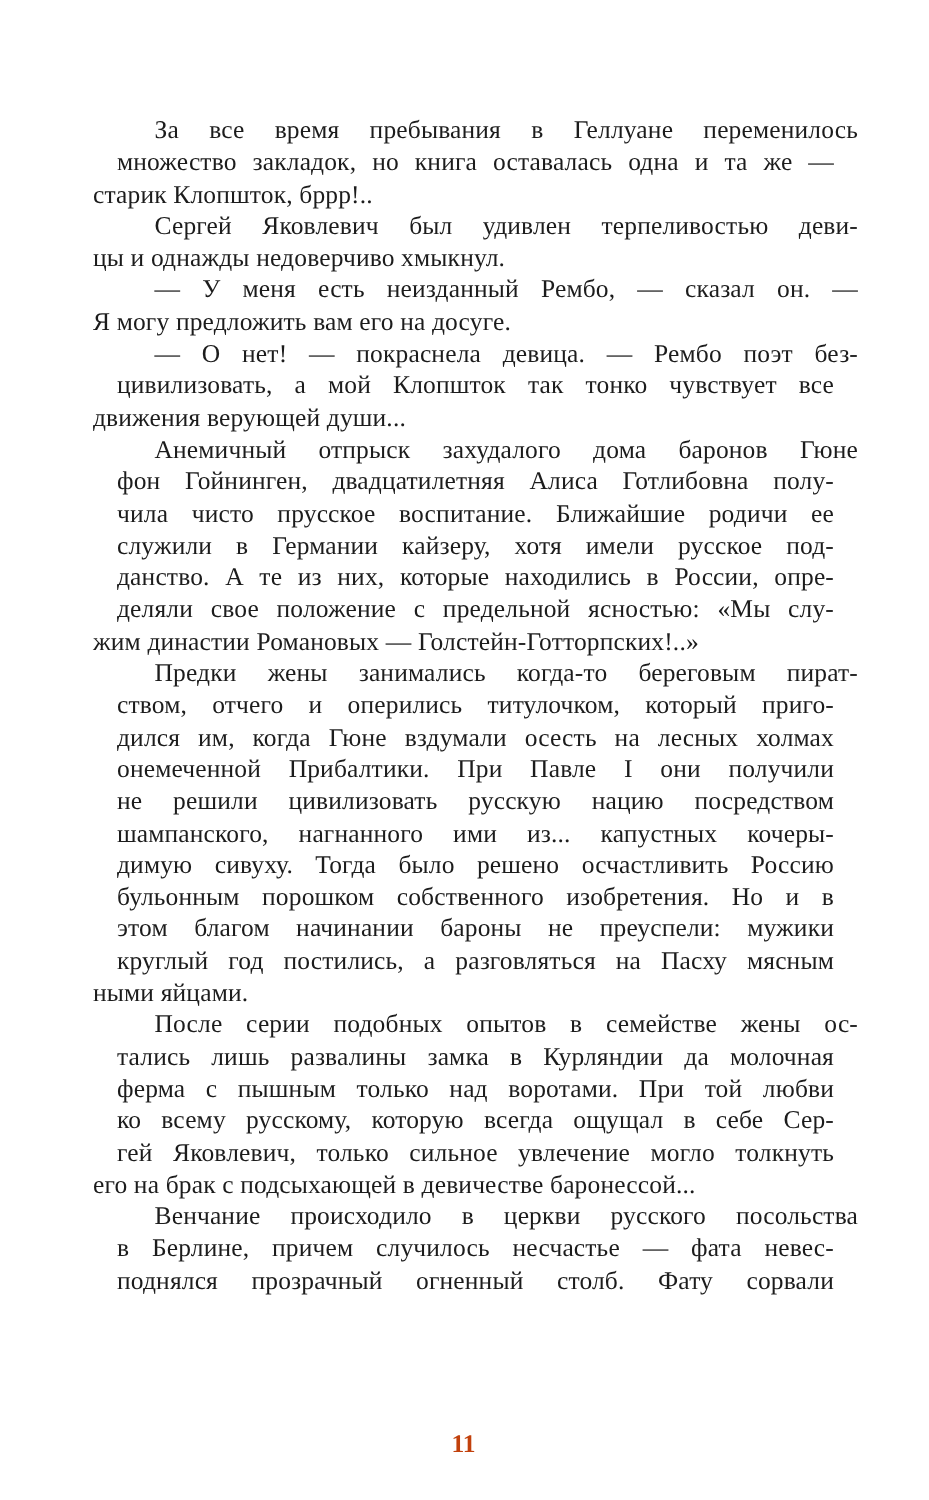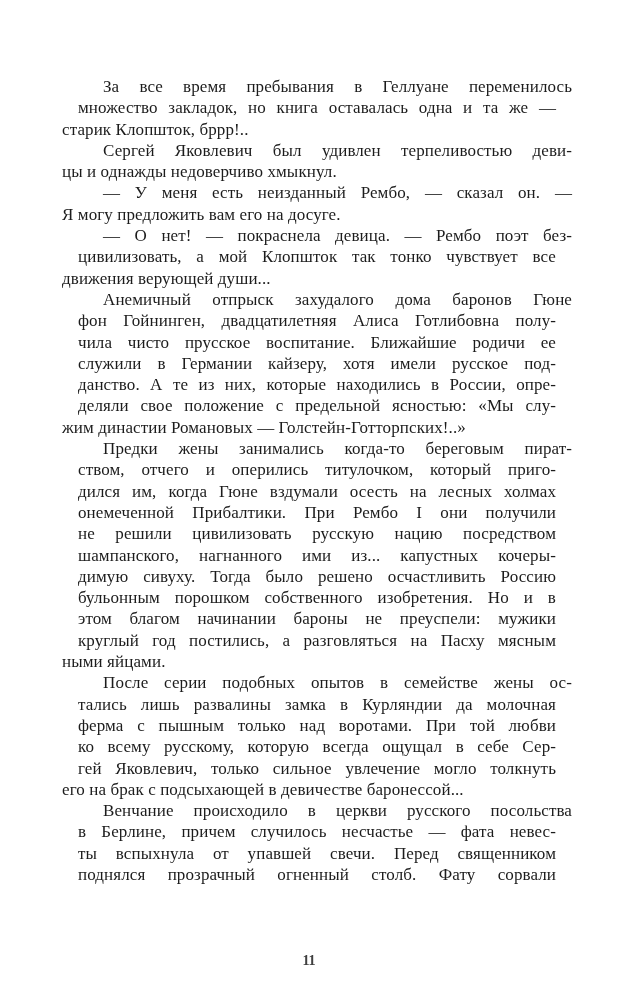--- a/index.html
+++ b/index.html
@@ -40,23 +40,23 @@
   .line.indent.justify {
     
     width: 469px;
   }
   .page-number {
     position: absolute;
     left: 62px;
     top: 953px;
     width: 494px;
     text-align: center;
-    font-size: 14px;
+    font-size: 17px;
     font-weight: bold;
-    color: #404040;
+    color: #c2410c;
   }
 </style>
 </head>
 <body>
 
 <div class="page">
   <div class="text-block" id="text-block">
       <div class="line justify indent">За все время пребывания в Геллуане переменилось</div>
       <div class="line justify">множество закладок, но книга оставалась одна и та же —</div>
       <div class="line nojustify">старик Клопшток, бррр!..</div>
@@ -70,33 +70,32 @@
       <div class="line justify indent">Анемичный отпрыск захудалого дома баронов Гюне</div>
       <div class="line justify">фон Гойнинген, двадцатилетняя Алиса Готлибовна полу-</div>
       <div class="line justify">чила чисто прусское воспитание. Ближайшие родичи ее</div>
       <div class="line justify">служили в Германии кайзеру, хотя имели русское под-</div>
       <div class="line justify">данство. А те из них, которые находились в России, опре-</div>
       <div class="line justify">деляли свое положение с предельной ясностью: «Мы слу-</div>
       <div class="line nojustify">жим династии Романовых — Голстейн-Готторпских!..»</div>
       <div class="line justify indent">Предки жены занимались когда-то береговым пират-</div>
       <div class="line justify">ством, отчего и оперились титулочком, который приго-</div>
       <div class="line justify">дился им, когда Гюне вздумали осесть на лесных холмах</div>
-      <div class="line justify">онемеченной Прибалтики. При Рембо I они получили</div>
+      <div class="line justify">онемеченной Прибалтики. При Павле I они получили</div>
       <div class="line justify">не решили цивилизовать русскую нацию посредством</div>
       <div class="line justify">шампанского, нагнанного ими из... капустных кочеры-</div>
       <div class="line justify">димую сивуху. Тогда было решено осчастливить Россию</div>
       <div class="line justify">бульонным порошком собственного изобретения. Но и в</div>
       <div class="line justify">этом благом начинании бароны не преуспели: мужики</div>
       <div class="line justify">круглый год постились, а разговляться на Пасху мясным</div>
       <div class="line nojustify">ными яйцами.</div>
       <div class="line justify indent">После серии подобных опытов в семействе жены ос-</div>
       <div class="line justify">тались лишь развалины замка в Курляндии да молочная</div>
       <div class="line justify">ферма с пышным только над воротами. При той любви</div>
       <div class="line justify">ко всему русскому, которую всегда ощущал в себе Сер-</div>
       <div class="line justify">гей Яковлевич, только сильное увлечение могло толкнуть</div>
       <div class="line nojustify">его на брак с подсыхающей в девичестве баронессой...</div>
       <div class="line justify indent">Венчание происходило в церкви русского посольства</div>
       <div class="line justify">в Берлине, причем случилось несчастье — фата невес-</div>
-      <div class="line justify">ты вспыхнула от упавшей свечи. Перед священником</div>
       <div class="line justify">поднялся прозрачный огненный столб. Фату сорвали</div>
     </div>
   <div class="page-number">11</div>
 </div>
 
 </body></html>

